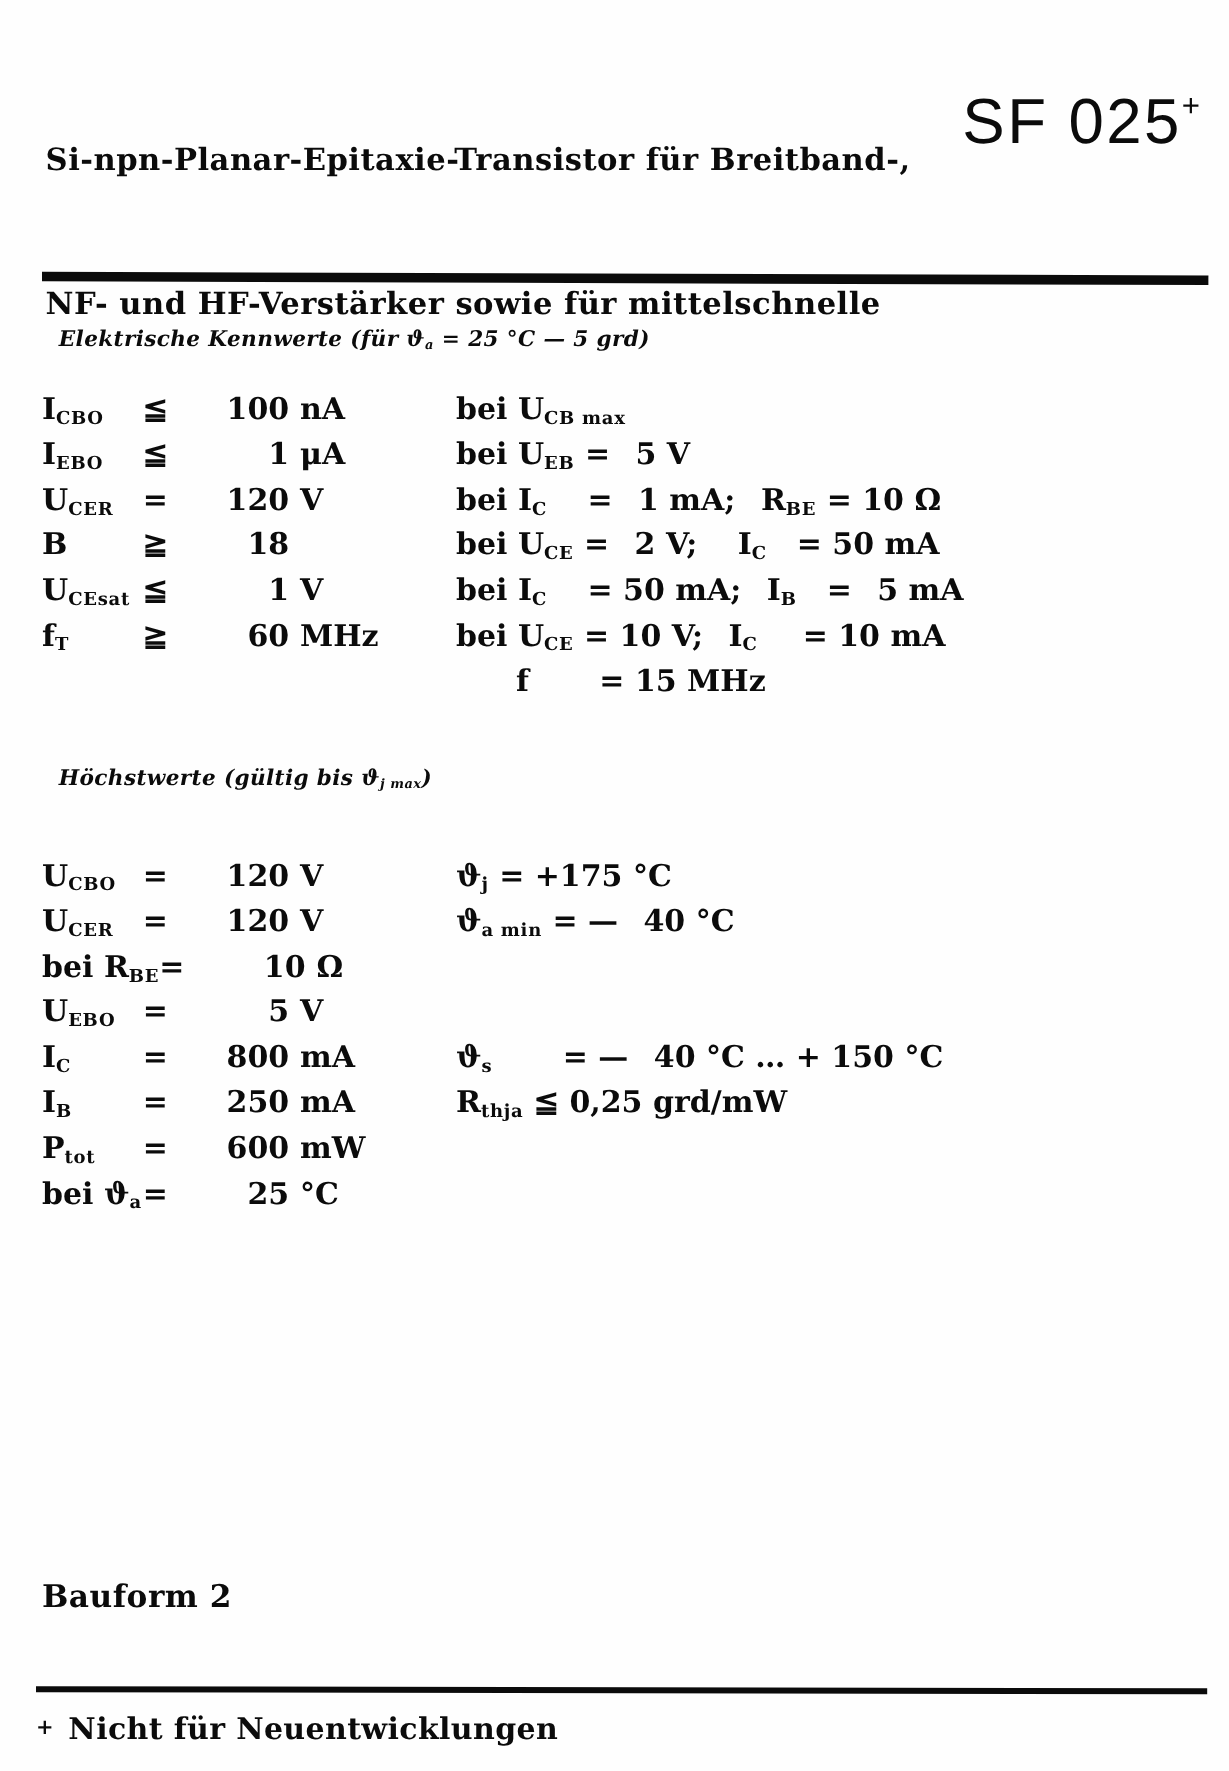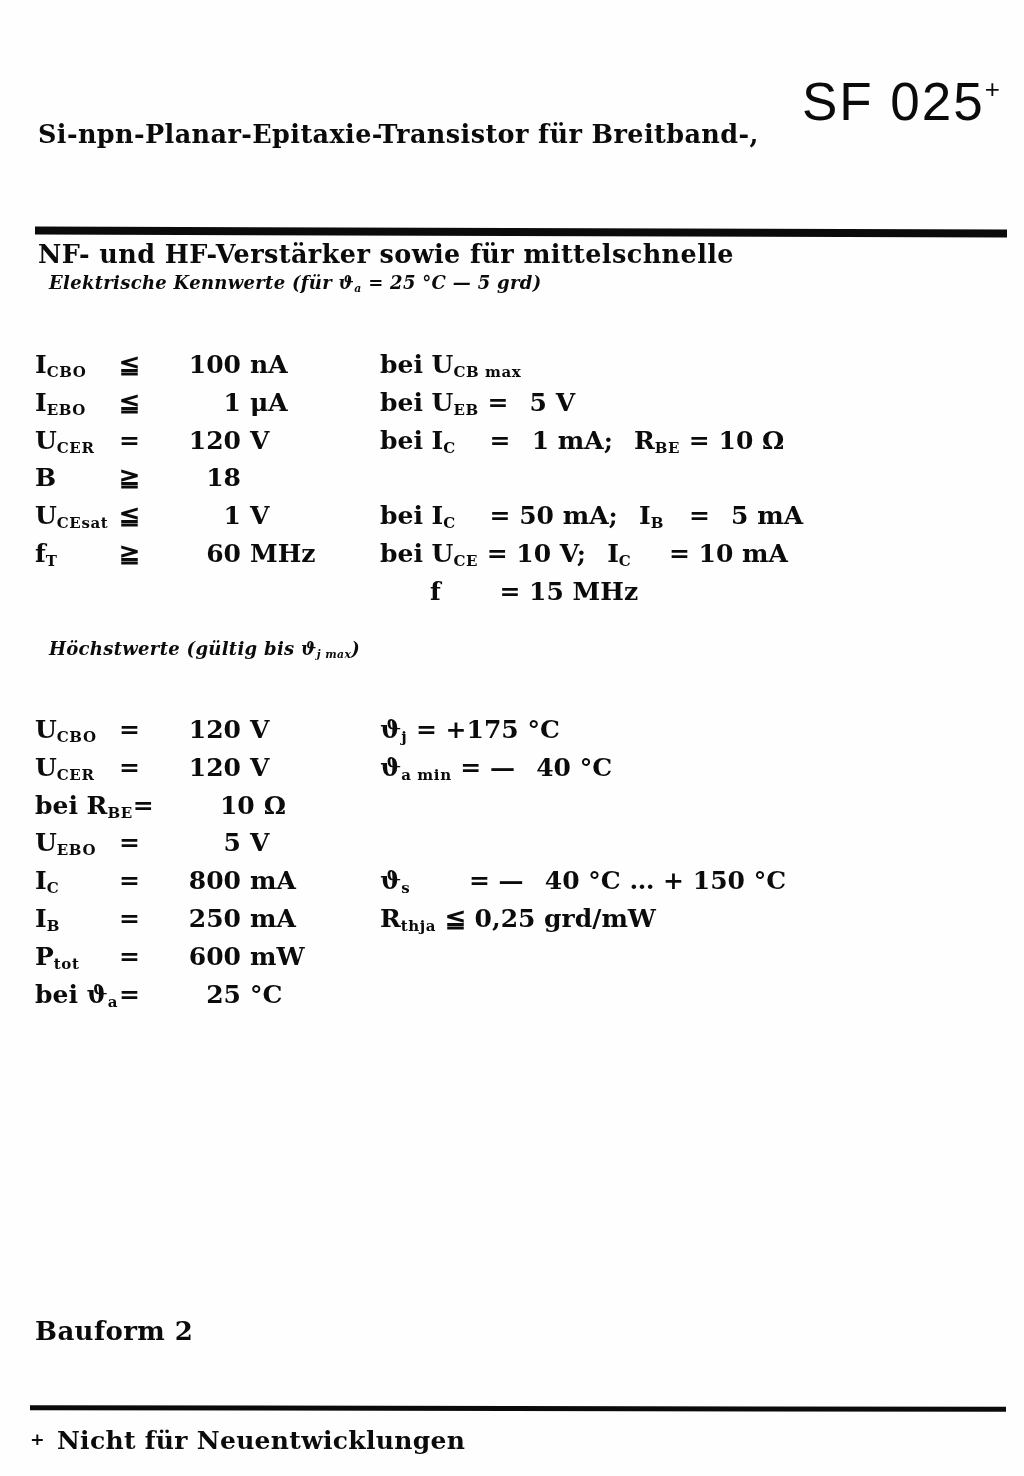--- a/index.html
+++ b/index.html
@@ -73,21 +73,21 @@
     font-style: italic;
   }
   #kennwerte-heading { top: 272px; }
   #hoechst-heading  { top: 638px; }
   
   .rows {
     position: absolute;
     left: 35px;
     right: 10px;
   }
-  #kennwerte-rows { top: 326px; margin-top: 24px; }
+  #kennwerte-rows { top: 326px; }
   #hoechst-rows   { top: 715px; }
   .row {
     position: relative;
     display: flex;
     align-items: baseline;
     height: 37.8px;
     font-size: 25px;
     white-space: pre;
   }
   .sym  { min-width: 84px; display: inline-block; }
@@ -164,20 +164,21 @@
       <span class="rel">=</span>
       <span class="num">120</span>
       <span class="unit">V</span>
       <span class="cond">bei I<sub>C</sub>   =  1 mA;  R<sub>BE</sub> = 10 Ω</span>
     </div>
     <div class="row">
       <span class="sym">B</span>
       <span class="rel">≧</span>
       <span class="num">18</span>
       <span class="unit"></span>
+      <span class="cond">bei U<sub>CE</sub> =  2 V;   I<sub>C</sub>  = 50 mA</span>
     </div>
     <div class="row">
       <span class="sym">U<sub>CEsat</sub></span>
       <span class="rel">≦</span>
       <span class="num">1</span>
       <span class="unit">V</span>
       <span class="cond">bei I<sub>C</sub>   = 50 mA;  I<sub>B</sub>  =  5 mA</span>
     </div>
     <div class="row">
       <span class="sym">f<sub>T</sub></span>

